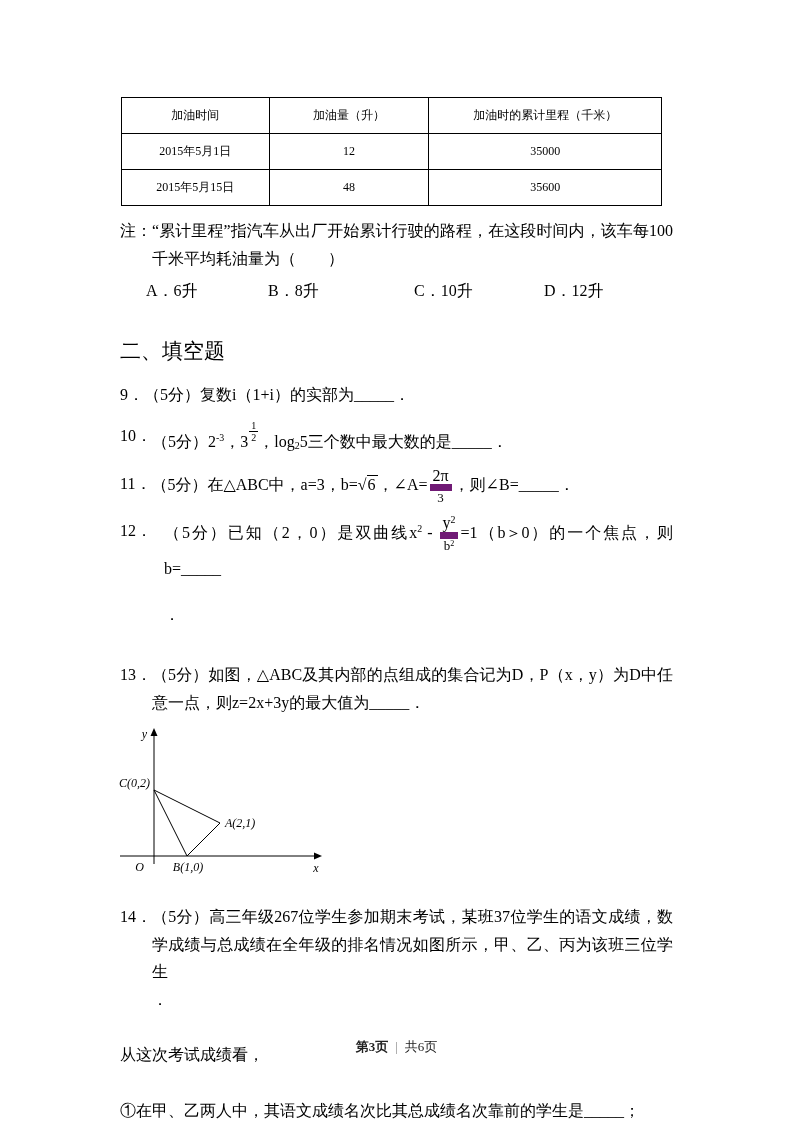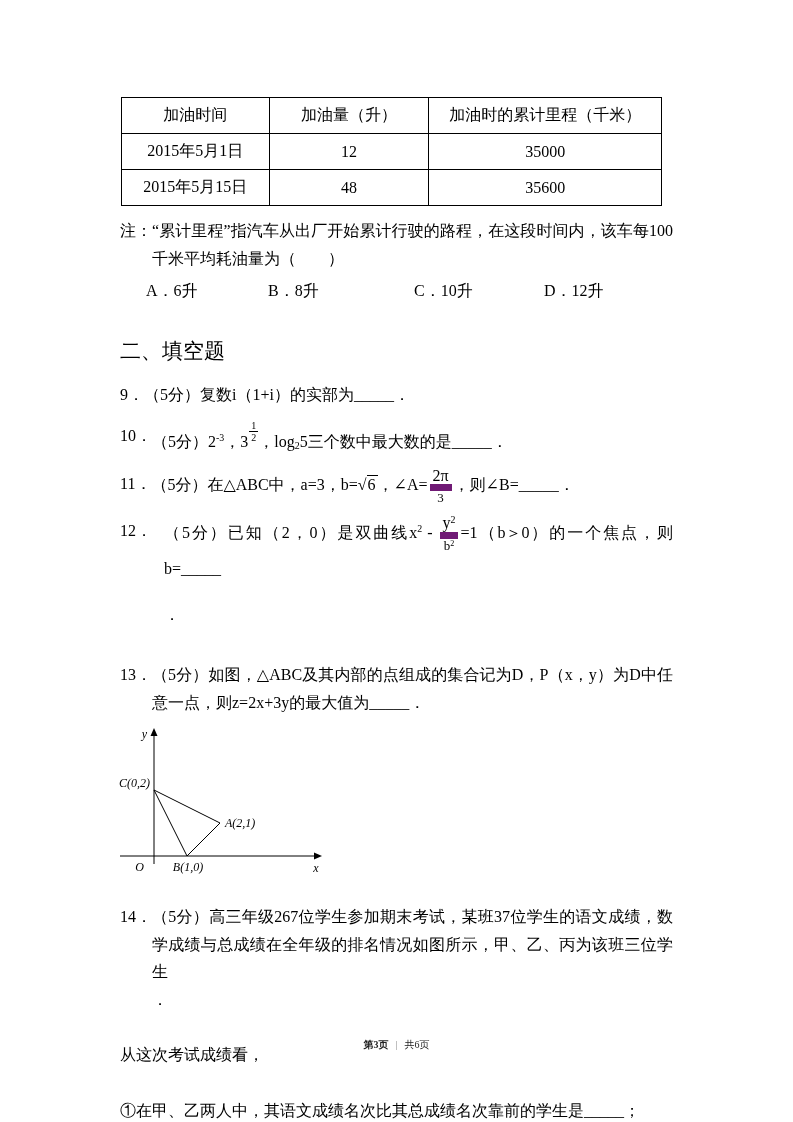--- a/index.html
+++ b/index.html
@@ -9,21 +9,21 @@
     position: relative;
     font-family: "Liberation Serif", "DejaVu Serif", serif;
     color: #000; font-size: 16px;
   }
   .page { position: absolute; left: 120px; top: 97px; width: 553px; }
 
   
   table.fuel-table { border-collapse: collapse; width: 541px; margin-left: 1px; }
   table.fuel-table td {
     border: 1px solid #000; height: 36px;
-    text-align: center; vertical-align: middle; font-size: 16px; padding: 0 4px;
+    text-align: center; vertical-align: middle; font-size: 12px; padding: 0 4px;
   }
   .col-time { width: 148px; } .col-amt { width: 160px; } .col-mil { width: 233px; }
 
   
   .note { display: flex; margin-top: 11px; line-height: 1.72; }
   .note-label { flex: none; }
   .note-text { text-align: justify; }
   .options { margin-top: 5px; padding-left: 26px; line-height: 1.72; white-space: nowrap; }
   .opt { display: inline-block; }
   .opt-a { width: 122px; } .opt-b { width: 146px; } .opt-c { width: 130px; }
@@ -56,21 +56,21 @@
   .minus { margin: 0 5px; }
 
   
   .figure-wrap { margin-top: 8px; margin-left: -16px; }
   .figure-wrap svg { display: block; }
   .fig-label { font-style: italic; font-size: 12px; font-family: "Liberation Serif", serif; }
 
   
   .footer {
     position: absolute; left: 0; top: 1038px; width: 793px;
-    text-align: center; font-size: 10px; color: #222;
+    text-align: center; font-size: 13px; color: #222;
   }
   .footer .pg { font-weight: bold; }
   .footer .divider { margin: 0 7px; color: #888; }
 </style>
 </head>
 <body>
 
 <div class="page">
 
   <table class="fuel-table">

